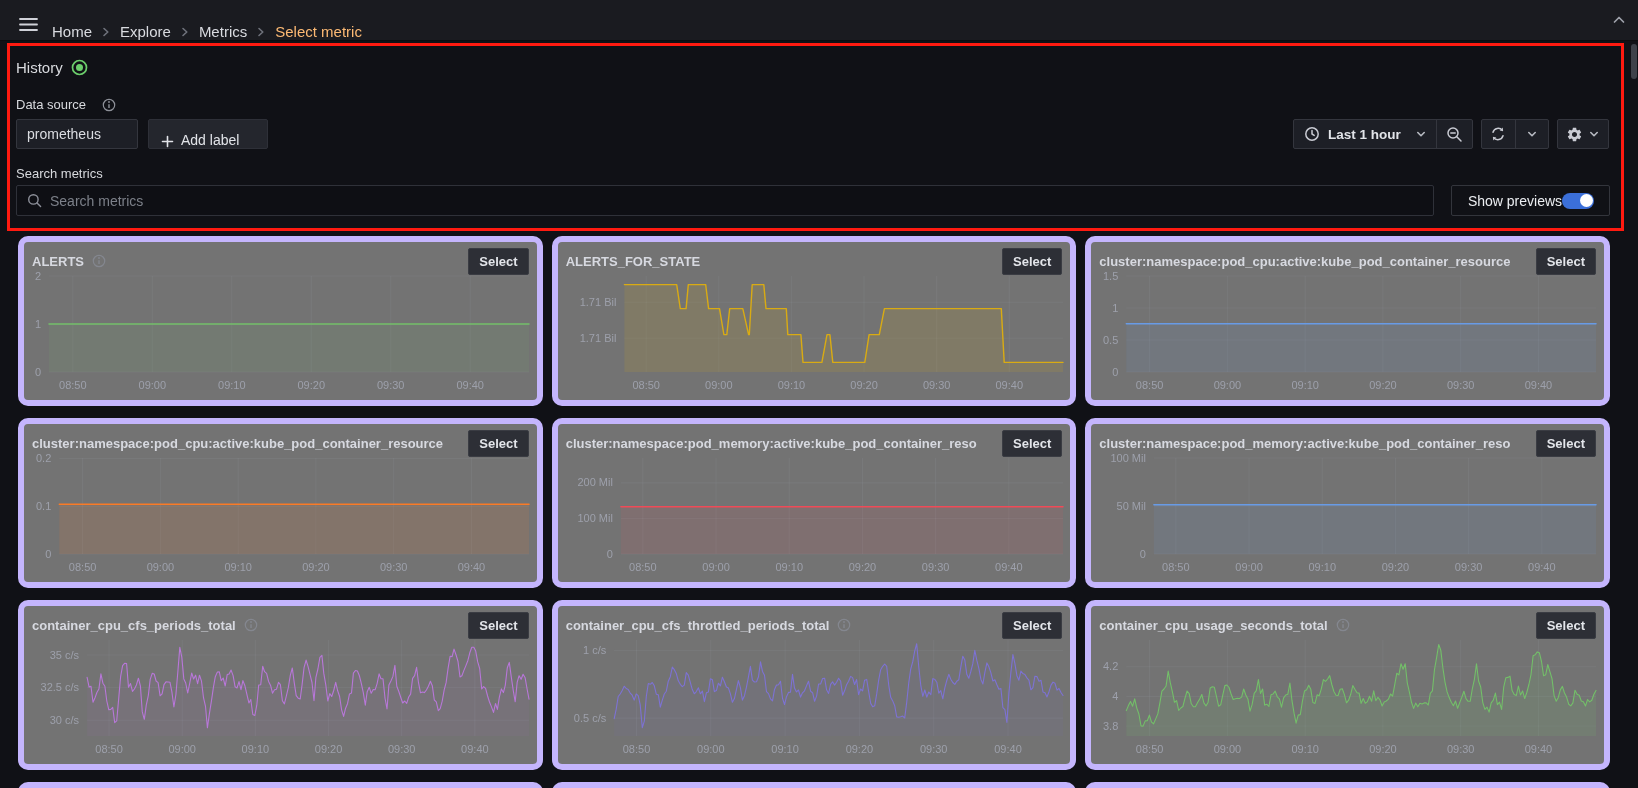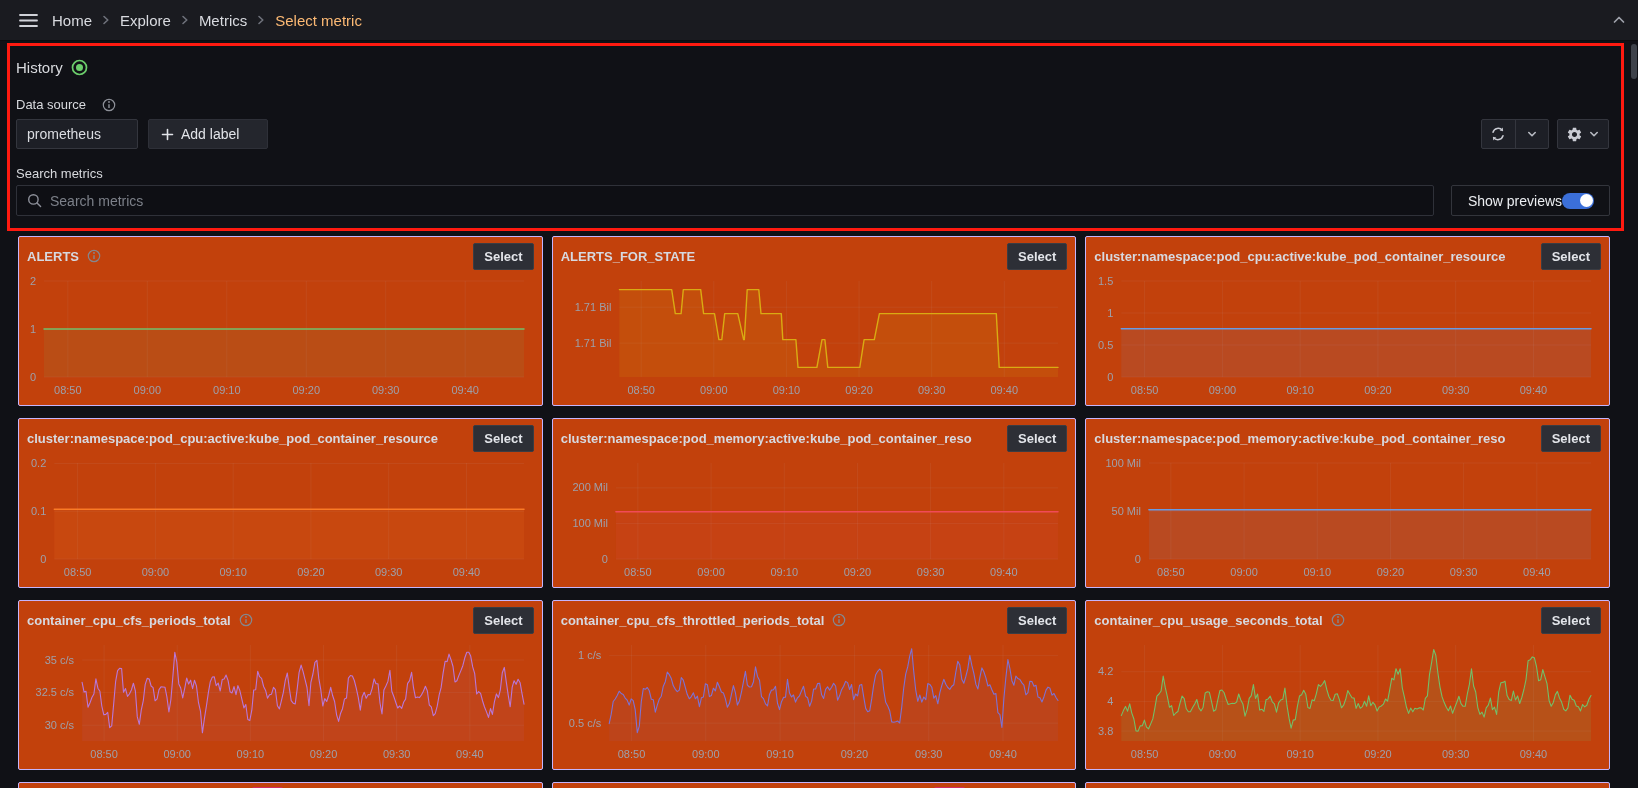--- a/index.html
+++ b/index.html
@@ -1,42 +1,42 @@
 <!DOCTYPE html>
 <html><head>
 <meta charset="utf-8">
 <style>
 * { margin:0; padding:0; box-sizing:border-box; }
 html,body { width:1638px; height:788px; overflow:hidden; }
 body { background:#101116; font-family:"Liberation Sans",sans-serif; position:relative; }
 
 
 .nav { position:absolute; left:0; top:0; width:1638px; height:41px; background:#1a1b20;
-  border-bottom:1px solid #0c0d10; display:flex; align-items:center; padding:0 12px; }
+  border-bottom:1px solid #0c0d10; display:flex; align-items:flex-end; padding:0 12px; }
 .hamburger { width:32px; height:32px; display:flex; align-items:center; justify-content:center;
   background:none; border:none; cursor:pointer; margin-right:8px; }
 .crumbs { display:flex; align-items:center; gap:9px; font-size:15px; }
 .crumb { color:#d9dbe0; font-weight:500; }
 .crumb.current { color:#fdba74; font-weight:400; }
 .crumb-sep { display:flex; align-items:center; }
 .nav-collapse { position:absolute; right:10px; top:12px; width:18px; height:18px; background:none; border:none; cursor:pointer; }
 
 
 .controls { position:absolute; left:0; top:42px; width:1330px; height:190px; }
 .history-row { position:absolute; left:16px; top:17px; display:flex; align-items:center; gap:8px; }
 .history-label { color:#d8dade; font-size:15px; }
 .field-label { color:#d8dade; font-size:13px; font-weight:500; }
 .ds-label-row { position:absolute; left:16px; top:55px; display:flex; align-items:center; gap:16px; }
 .ds-select { position:absolute; left:16px; top:77px; width:122px; height:30px; background:#1d1f26;
   border:1px solid #34363e; border-radius:2px; display:flex; align-items:center; justify-content:space-between;
   padding:0 9px 0 10px; cursor:pointer;gap:28px; }
 .ds-select-value { color:#dbdde2; font-size:14px; }
 .btn-plain { background:#24262d; border:1px solid #2e3038; border-radius:2px; cursor:pointer; }
 .add-label-btn { position:absolute; left:148px; top:77px; height:30px; width:120px; padding:0 12px;
-  display:flex; align-items:center; gap:7px; color:#e2e4e9; font-size:14px; font-weight:500; }
+  display:flex; align-items:flex-end; gap:7px; color:#e2e4e9; font-size:14px; font-weight:500; }
 .tp-group { position:absolute; left:1293px; top:77px; width:180px; height:30px; background:#1d1f26;
   border:1px solid #34363e; border-radius:2px; display:flex; align-items:stretch; }
 .tp-main { flex:1; display:flex; align-items:center; gap:8px; padding:0 9px 0 10px; cursor:pointer; }
 .tp-label { color:#e2e4e9; font-size:13.5px; font-weight:600; white-space:nowrap; }
 .v-div { width:1px; background:#34363e; }
 .icon-cell { width:35px; display:flex; align-items:center; justify-content:center; cursor:pointer; background:none; border:none; }
 .rf-group { position:absolute; left:1481px; top:77px; width:68px; height:30px; background:#1d1f26;
   border:1px solid #34363e; border-radius:2px; display:flex; align-items:stretch; }
 .rf-group .icon-cell { flex:1; }
 .gear-btn { position:absolute; left:1557px; top:77px; width:52px; height:30px; background:#1d1f26;
@@ -57,21 +57,21 @@
 .annotation-box { position:absolute; left:7px; top:43px; width:1617px; height:188px; border:3px solid #ff1a10;
   pointer-events:none; z-index:50; }
 
 
 .scrollbar-thumb { position:absolute; right:1px; top:44px; width:6px; height:35px; border-radius:3px;
   background:#3e424a; z-index:60; cursor:pointer; }
 
 
 .grid { position:absolute; left:18px; top:236px; width:1592px;
   display:grid; grid-template-columns:repeat(3,1fr); grid-auto-rows:170px; gap:12px 9px; }
-.panel { position:relative; background:#c2410c; border:1px solid #c4b5fd; border-radius:2px; overflow:hidden; }
+.panel { position:relative; background:#737373; border:6px solid #c4b5fd; border-radius:10px; overflow:hidden; }
 .panel-head { display:flex; align-items:center; gap:8px; padding:7px 8px 0 8px; height:31px; }
 .panel-title { color:#d7d9e0; font-size:13px; font-weight:600; white-space:nowrap; overflow:hidden; flex:0 1 auto; min-width:0; }
 .info-icon { flex:none; display:flex; align-items:center; cursor:pointer; }
 .select-btn { margin-left:auto; flex:none; height:27px; padding:0 10px; background:#2d2f36; border:1px solid #3a3c43;
   border-radius:2px; color:#e3e5ea; font-size:13px; font-weight:600; cursor:pointer; font-family:Liberation Sans, sans-serif; }
 .chart { position:absolute; left:0; bottom:2px; display:block; }
 .type-badge { position:absolute; top:4px; height:18px; width:31px; border-radius:2px; }
 </style>
 </head>
 <body>
@@ -139,20 +139,39 @@
     </svg>
   </div>
 
   <button class="btn-plain add-label-btn">
     <svg width="13" height="13" viewBox="0 0 13 13">
       <path d="M6.5 1.5v10M1.5 6.5h10" stroke="#e2e4e9" stroke-width="1.6" stroke-linecap="round"></path>
     </svg>
     <span>Add label</span>
   </button>
 
+  <div class="tp-group">
+    <div class="tp-main">
+      <svg width="16" height="16" viewBox="0 0 16 16">
+        <circle cx="8" cy="8" r="6.2" fill="none" stroke="#c9cbd3" stroke-width="1.5"></circle>
+        <path d="M8 4.6V8l2.2 1.4" fill="none" stroke="#c9cbd3" stroke-width="1.5" stroke-linecap="round" stroke-linejoin="round"></path>
+      </svg>
+      <span class="tp-label">Last 1 hour</span>
+      <svg style="margin-left:auto" width="12" height="12" viewBox="0 0 12 12">
+        <path d="M2.8 4.5L6 7.7L9.2 4.5" fill="none" stroke="#b7bac2" stroke-width="1.6" stroke-linecap="round" stroke-linejoin="round"></path>
+      </svg>
+    </div>
+    <div class="v-div"></div>
+    <button class="icon-cell" aria-label="zoom out time range">
+      <svg width="17" height="17" viewBox="0 0 17 17">
+        <circle cx="7" cy="7" r="5" fill="none" stroke="#c9cbd3" stroke-width="1.5"></circle>
+        <path d="M10.8 10.8L15 15M4.8 7h4.4" stroke="#c9cbd3" stroke-width="1.5" stroke-linecap="round" fill="none"></path>
+      </svg>
+    </button>
+  </div>
 
   <div class="rf-group">
     <button class="icon-cell" aria-label="refresh">
       <svg width="16" height="16" viewBox="0 0 16 16">
         <g fill="none" stroke="#c9cbd3" stroke-width="1.5" stroke-linecap="round">
           <path d="M3.0 6.3A5.4 5.4 0 0 1 12.4 4.4"></path>
           <path d="M13.0 9.7A5.4 5.4 0 0 1 3.6 11.6"></path>
         </g>
         <path d="M12.9 1.6v3.2h-3.2z" fill="#c9cbd3"></path>
         <path d="M3.1 14.4v-3.2h3.2z" fill="#c9cbd3"></path>

